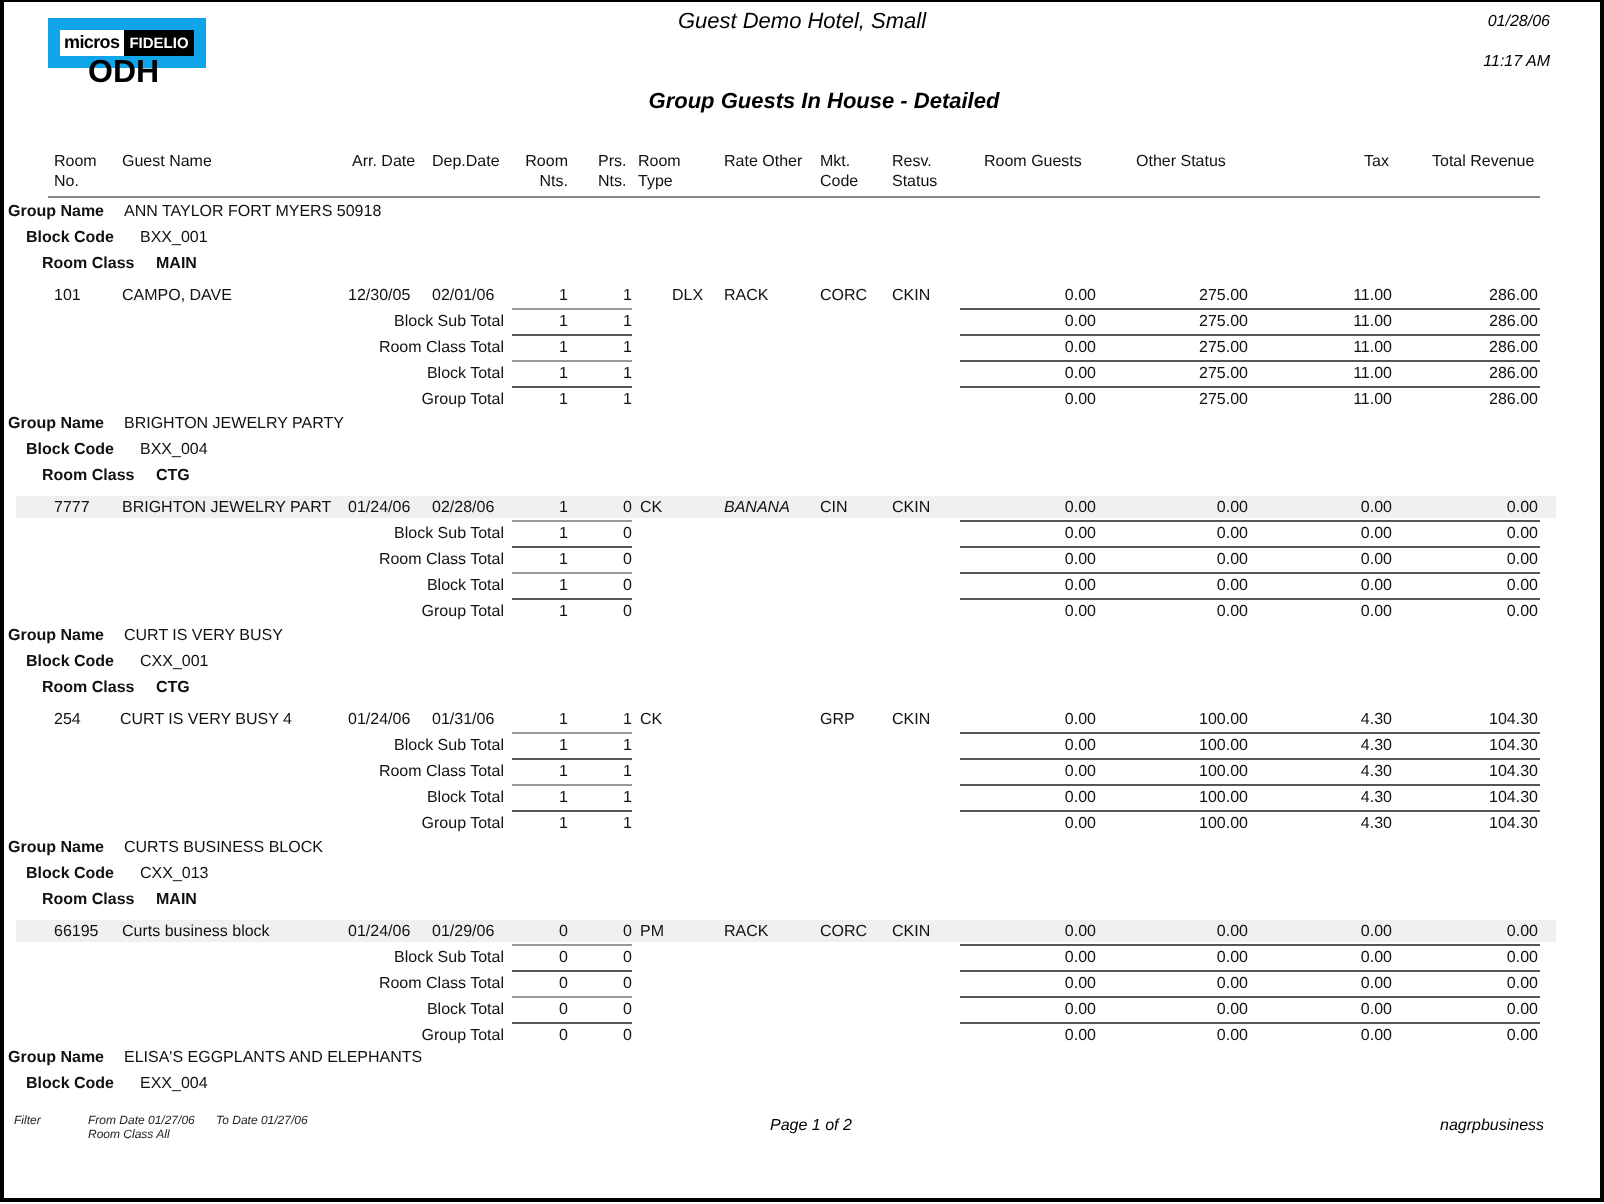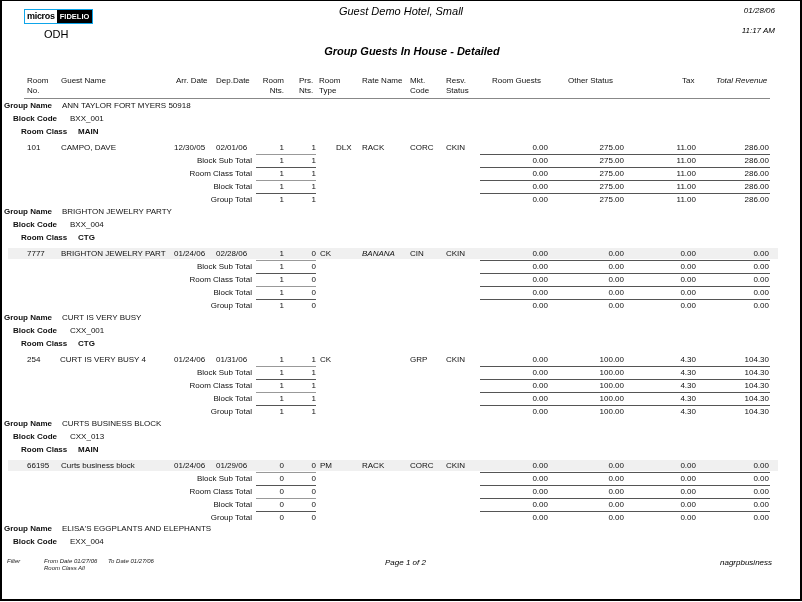--- a/index.html
+++ b/index.html
@@ -1,22 +1,22 @@
 <!DOCTYPE html>
 <html><head>
 <meta charset="utf-8">
 <style>
   html, body { margin: 0; padding: 0; background: #ffffff; }
   body { width: 802px; height: 602px; overflow: hidden; position: relative; font-family: "Liberation Sans", sans-serif; color: #000; }
   .frame { position: absolute; left: 0; top: 0; width: 798px; height: 598px; border-left: 2px solid #000; border-right: 2px solid #000; border-bottom: 2px solid #000; border-top: 1px solid #000; box-sizing: content-box; }
   .abs { position: absolute; white-space: nowrap; }
-  .logo { left: 24px; top: 9px; height: 13px; border: 1px solid #0ea5e9; display: flex; align-items: stretch; font-size: 9px; font-weight: bold; }
+  .logo { left: 24px; top: 9px; height: 13px; border: 6px solid #0ea5e9; display: flex; align-items: stretch; font-size: 9px; font-weight: bold; }
   .logo .l1 { background: #fff; color: #000; padding: 0 2px; line-height: 13px; letter-spacing: -0.3px; }
   .logo .l2 { background: #000; color: #fff; padding: 0 3px; line-height: 13px; font-size: 7.5px; }
-  .odh { left: 44px; top: 28px; font-size: 11px; font-weight: normal; }
+  .odh { left: 44px; top: 28px; font-size: 16px; font-weight: bold; }
   .hotel { left: 0; width: 802px; top: 5px; text-align: center; font-size: 11px; font-style: italic; }
   .date { right: 27px; top: 6px; font-size: 8px; font-style: italic; }
   .time { right: 27px; top: 26px; font-size: 8px; font-style: italic; }
   .title { left: 0; width: 824px; top: 45px; text-align: center; font-size: 11px; font-weight: bold; font-style: italic; }
   .hdr { font-size: 8px; line-height: 10px; top: 76px; color: #111; }
   .hdr-line { left: 24px; width: 746px; top: 98px; height: 0; border-top: 1px solid #888; }
   .t { font-size: 8px; line-height: 10px; color: #111; }
   .b { font-weight: bold; }
   .r { text-align: right; }
   .hl { background: #f0f0f0; height: 11px; }
@@ -44,29 +44,29 @@
 No.</div>
 <div class="abs hdr" style="left:61px;">Guest Name</div>
 <div class="abs hdr" style="left:176px;">Arr. Date</div>
 <div class="abs hdr" style="left:216px;">Dep.Date</div>
 <div class="abs hdr r" style="left:258px;width:26px;white-space:pre;">Room
 Nts.</div>
 <div class="abs hdr" style="left:299px;white-space:pre;">Prs.
 Nts.</div>
 <div class="abs hdr" style="left:319px;white-space:pre;">Room
 Type</div>
-<div class="abs hdr" style="left:362px;">Rate Name</div>
+<div class="abs hdr" style="left:362px;">Rate Other</div>
 <div class="abs hdr" style="left:410px;white-space:pre;">Mkt.
 Code</div>
 <div class="abs hdr" style="left:446px;white-space:pre;">Resv.
 Status</div>
 <div class="abs hdr" style="left:492px;">Room Guests</div>
 <div class="abs hdr" style="left:568px;">Other Status</div>
 <div class="abs hdr" style="left:682px;">Tax</div>
-<div class="abs hdr" style="left:716px;font-style:italic;">Total Revenue</div>
+<div class="abs hdr" style="left:716px;">Total Revenue</div>
 <div class="abs hdr-line"></div>
 
 <div id="groups-container">
     <div class="abs t b" style="left:4px;top:101px;">Group Name</div>
     <div class="abs t" style="left:62px;top:101px;">ANN TAYLOR  FORT MYERS 50918</div>
     <div class="abs t b" style="left:13px;top:114px;">Block Code</div>
     <div class="abs t" style="left:70px;top:114px;">BXX_001</div>
     <div class="abs t b" style="left:21px;top:127px;">Room Class</div>
     <div class="abs t b" style="left:78px;top:127px;">MAIN</div>
     <div class="abs t" style="left:27px;top:143px;">101</div>

